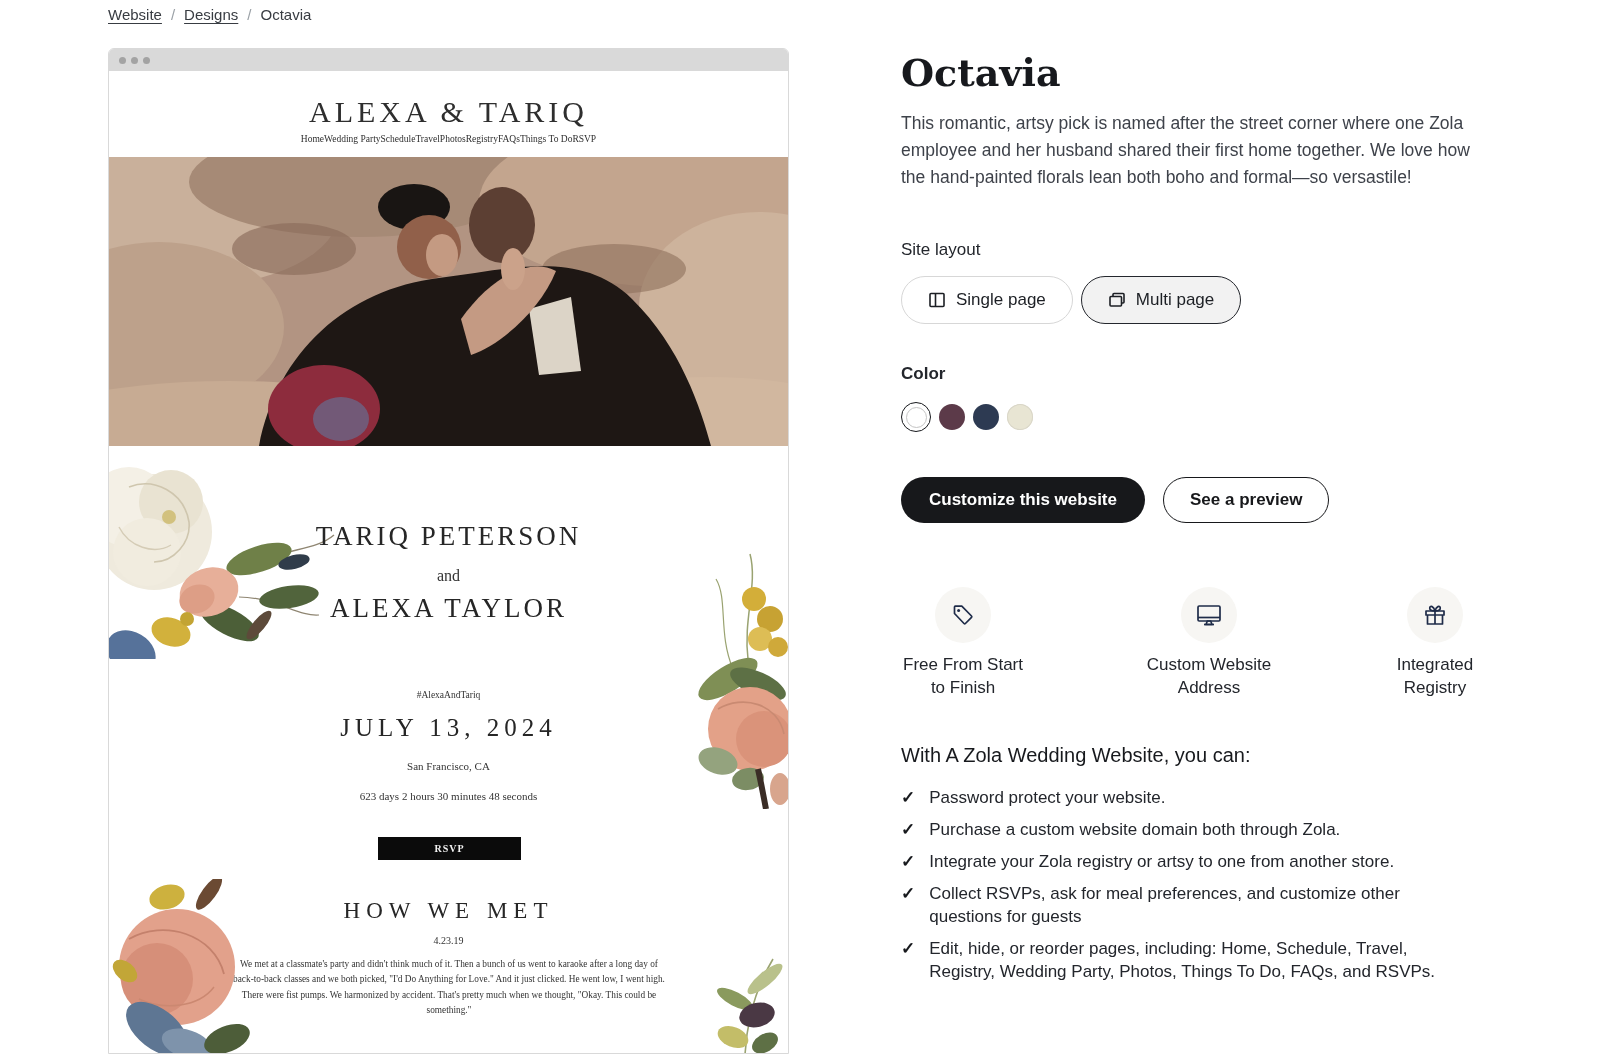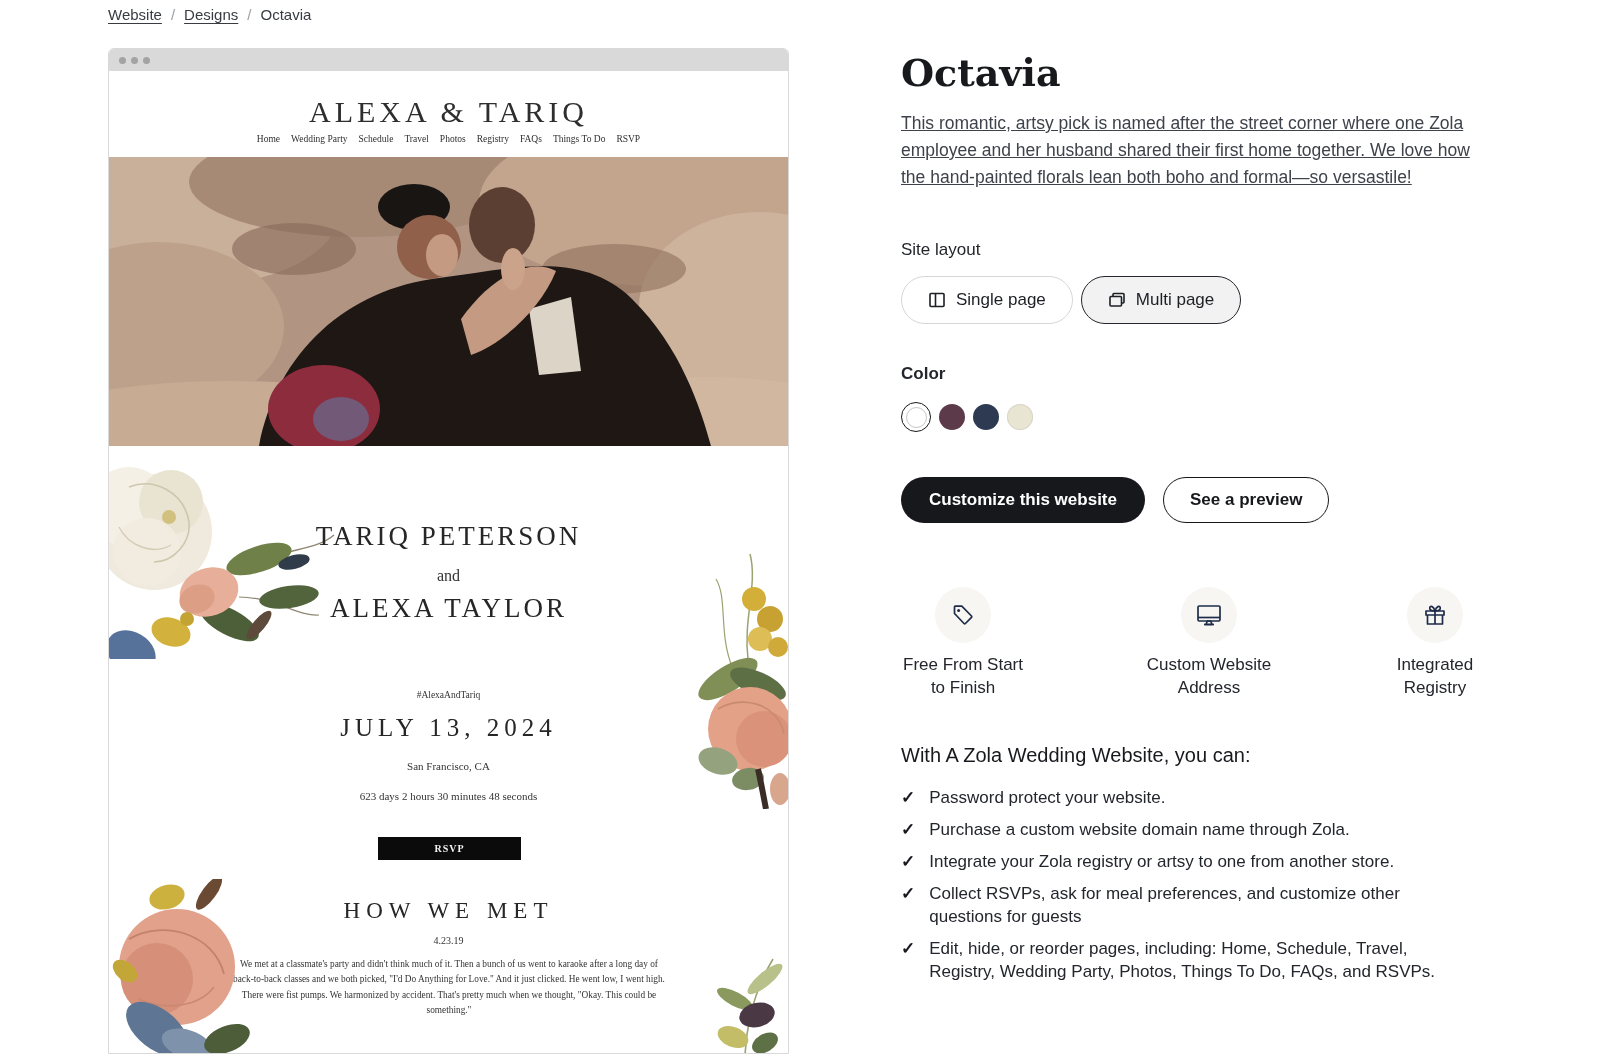--- a/index.html
+++ b/index.html
@@ -12,42 +12,42 @@
   .breadcrumb a { color:#383c42; text-decoration:underline; text-underline-offset:3px; cursor:pointer; }
   .breadcrumb .sep { color:#9aa0a6; }
 
   
   .mockup { position:absolute; left:108px; top:48px; width:681px; height:1006px; border:1px solid #d9d9d9; border-radius:6px 6px 0 0; background:#fff; overflow:hidden; }
   .browser-bar { height:22px; background:#d9d9d9; display:flex; align-items:center; padding-left:10px; gap:5px; }
   .browser-bar .dot { width:7px; height:7px; border-radius:50%; background:#a3a3a3; }
   .preview { position:relative; width:100%; height:984px; background:#fff; font-family:"Liberation Serif", serif; color:#2b2b2b; }
 
   .site-title { position:absolute; top:24px; left:0; right:0; text-align:center; font-size:30px; letter-spacing:4px; color:#2e2e2e; }
-  .site-nav { position:absolute; top:63px; left:0; right:0; display:flex; justify-content:center; gap:11px; font-size:9.5px; color:#2e2e2e;text-align:right; }
+  .site-nav { position:absolute; top:63px; left:0; right:0; display:flex; justify-content:center; font-size:9.5px; color:#2e2e2e;text-align:right; }
   .site-nav span { cursor:pointer; }
 
   .hero { position:absolute; top:86px; left:0; width:681px; height:289px; }
   .hero svg { display:block; width:100%; height:100%; }
 
   .floral { position:absolute; pointer-events:none; }
   .names-block { position:absolute; left:0; right:0; text-align:center; }
   .name-line { font-size:27px; letter-spacing:3px; color:#262626;margin-top:44px; }
   .and-line { font-size:16px; color:#333; }
   .hashtag-line { font-size:9.5px; color:#333; }
   .date-line { font-size:25px; letter-spacing:5px; color:#262626; }
   .loc-line { font-size:11px; color:#333; }
   .count-line { font-size:11px; color:#333; }
   .rsvp-btn { position:absolute; left:269px; top:766px; width:143px; height:23px; background:#0b0b0b; color:#f2f2f2; font-size:10px; letter-spacing:1px; font-weight:bold; display:flex; align-items:center; justify-content:center; cursor:pointer; font-family:"Liberation Serif", serif; }
   .hwm-title { position:absolute; top:827px; left:0; right:0; text-align:center; font-size:23px; letter-spacing:6px; color:#262626; }
   .hwm-date { position:absolute; top:864px; left:0; right:0; text-align:center; font-size:10px; color:#333; }
   .hwm-body { position:absolute; top:886px; left:120px; width:440px; text-align:center; font-size:9.3px; line-height:1.65; color:#333; }
 
   
   .rp-title { position:absolute; left:901px; top:50px; font-family:"DejaVu Serif", serif; font-weight:bold; font-size:38px; color:#17191d; }
-  .rp-desc { position:absolute; left:901px; top:110px; width:585px; font-size:17.5px; line-height:27px; color:#3e424a;text-decoration:underline; }
+  .rp-desc { position:absolute; left:901px; top:110px; width:585px; font-size:17.5px; line-height:27px; color:#3e424a; }
 
   .rp-label { position:absolute; left:901px; font-size:17px; color:#23262c; }
   .layout-row { position:absolute; left:901px; top:276px; display:flex; gap:8px; }
   .pill-option { height:48px; border-radius:24px; display:flex; align-items:center; gap:10px; padding:0 26px; font-size:17px; color:#1c1f24; cursor:pointer; background:#fff; border:1px solid #d7d7d7; }
   .pill-option.selected { background:#f2f2f2; border:1.5px solid #24272d; }
   .pill-option svg { display:block; }
 
   .swatch-row { position:absolute; left:901px; top:402px; display:flex; gap:8px; align-items:center; }
   .swatch { width:26px; height:26px; border-radius:50%; cursor:pointer; }
   .swatch.bordered { box-shadow:inset 0 0 0 1px #d9d6c8; }
@@ -293,21 +293,21 @@
   </div>
 
   <div class="benefits-h">With A Zola Wedding Website, you can:</div>
   <div class="benefits">
     <div class="benefit">
       <span class="chk">✓</span>
       <span>Password protect your website.</span>
     </div>
     <div class="benefit">
       <span class="chk">✓</span>
-      <span>Purchase a custom website domain name through Zola.</span>
+      <span>Purchase a custom website domain both through Zola.</span>
     </div>
     <div class="benefit">
       <span class="chk">✓</span>
       <span>Integrate your Zola registry or artsy to one from another store.</span>
     </div>
     <div class="benefit">
       <span class="chk">✓</span>
       <span>Collect RSVPs, ask for meal preferences, and customize other questions for guests</span>
     </div>
     <div class="benefit">

